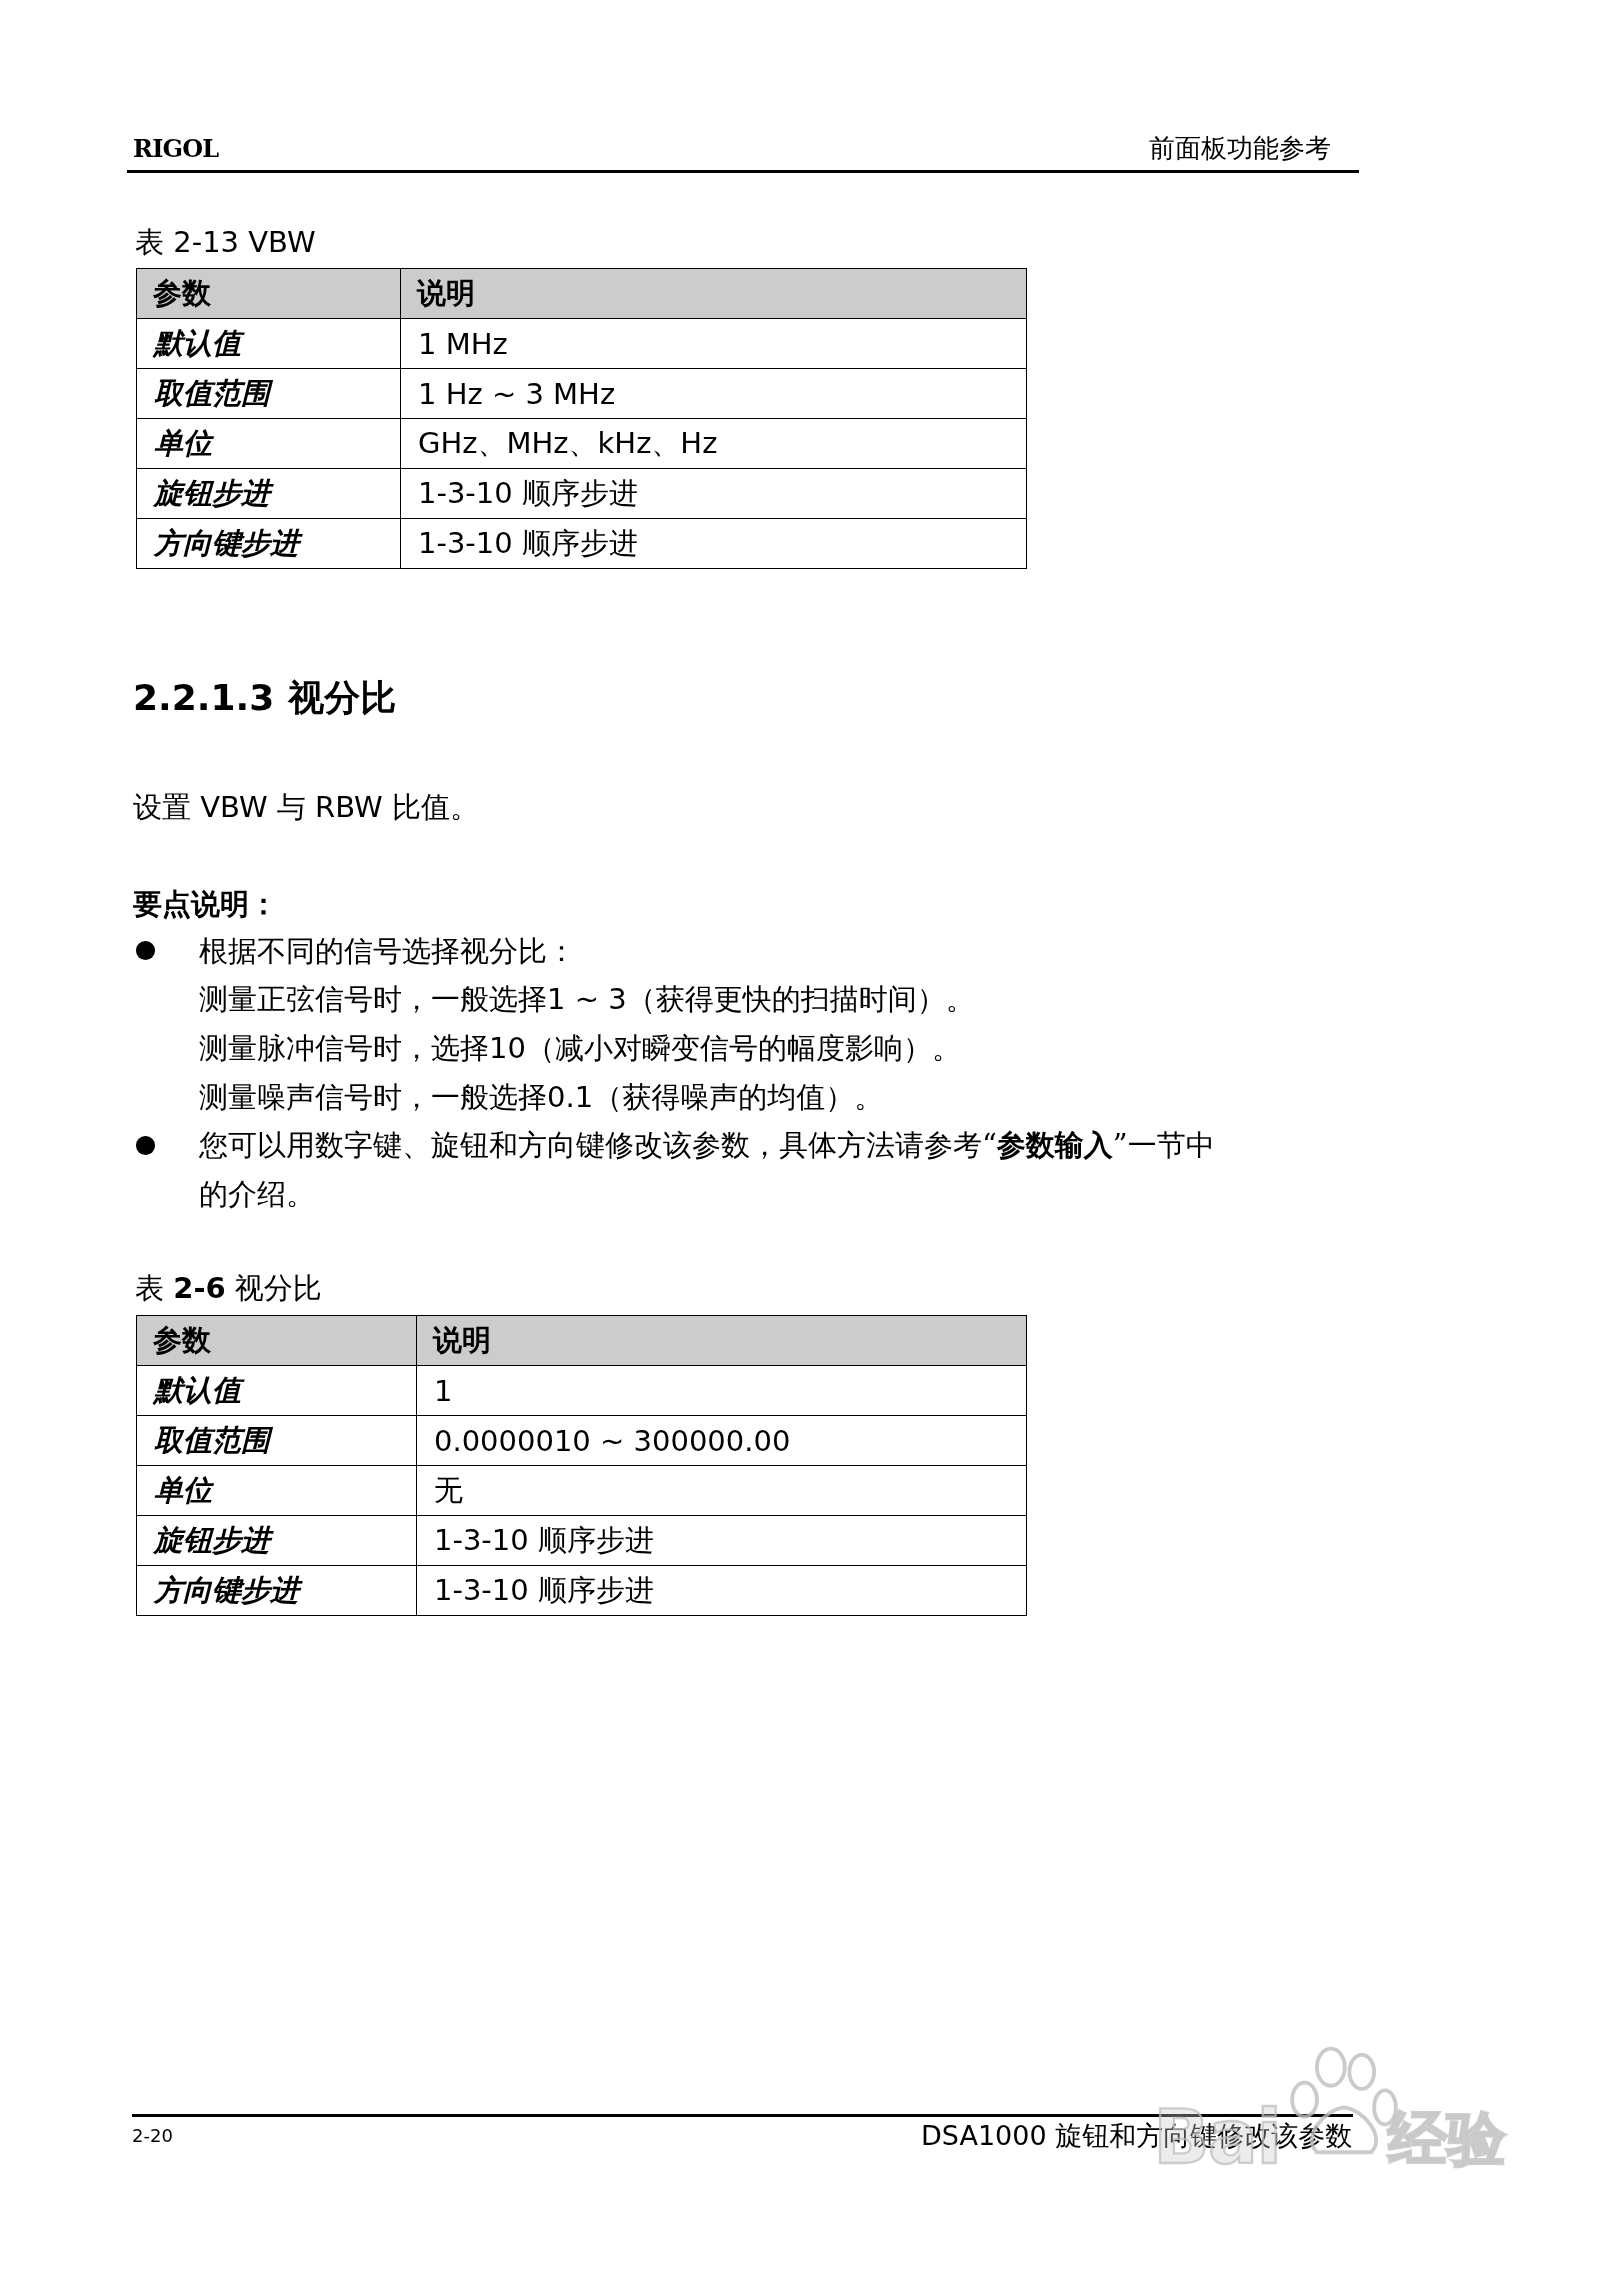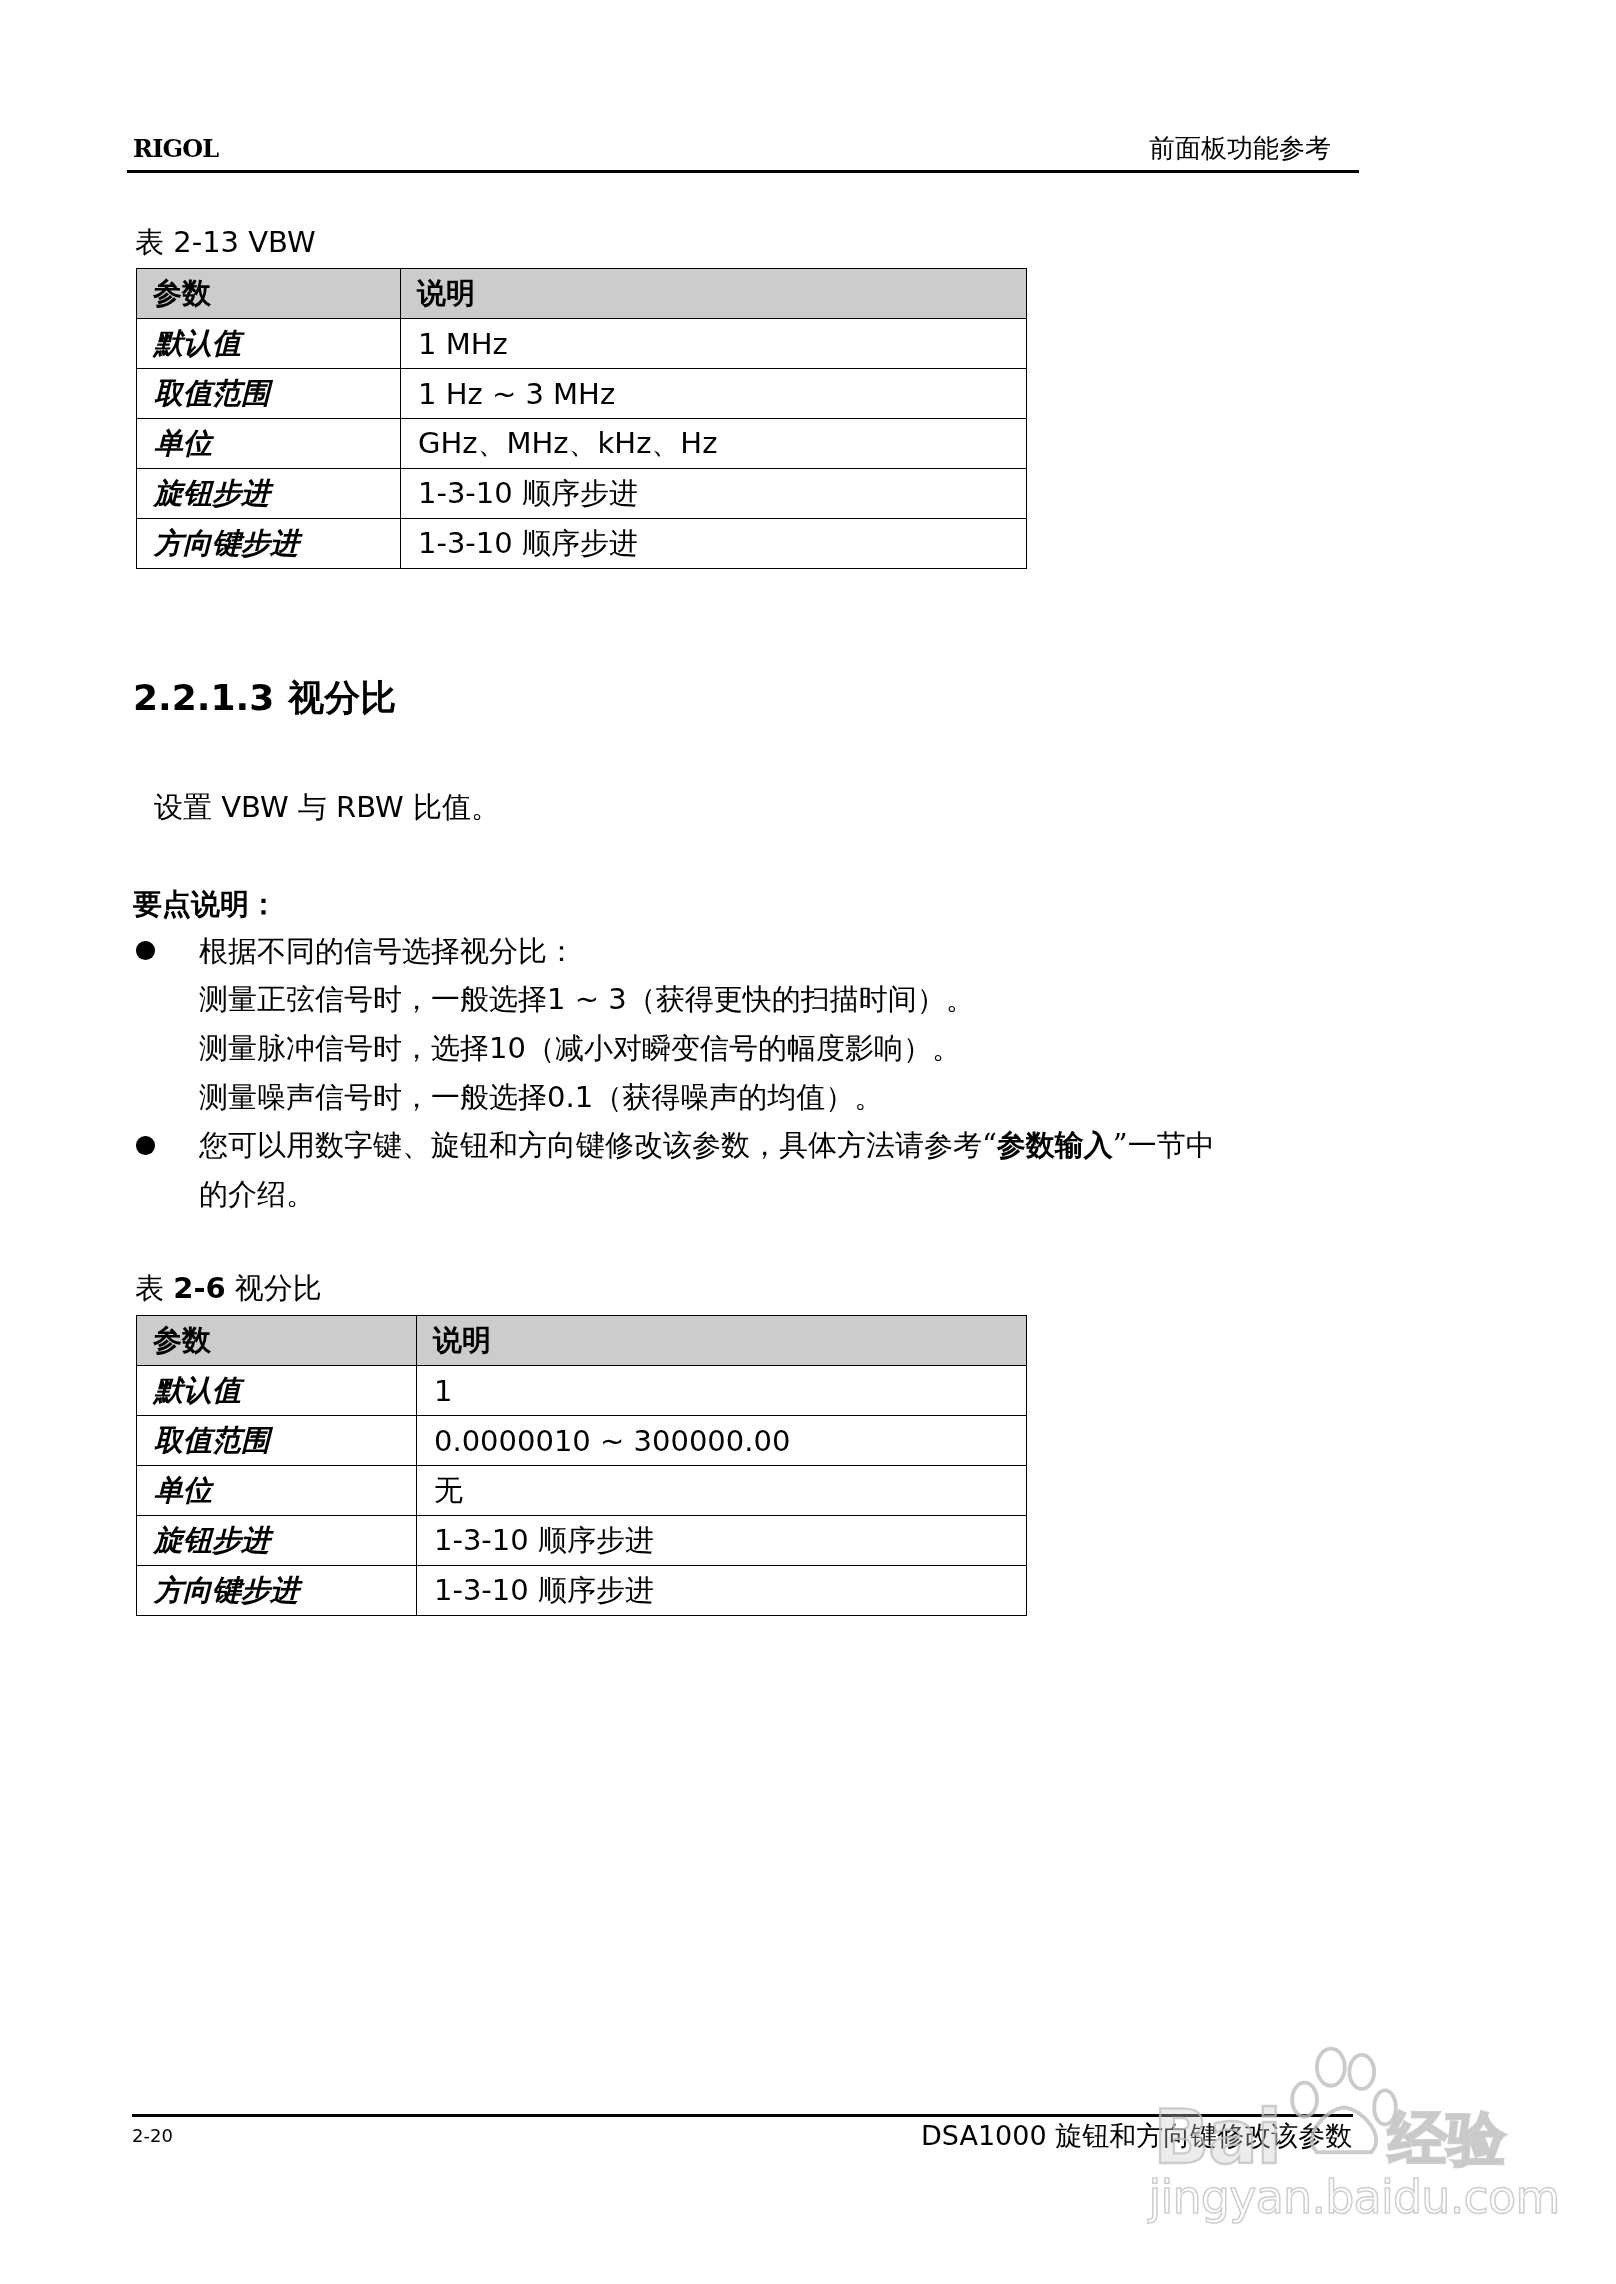--- a/index.html
+++ b/index.html
@@ -105,21 +105,21 @@
     <td class="pname">方向键步进</td>
     <td class="pval"><span>1-3-10</span> <span class="cn">顺序步进</span></td>
   </tr>
 </tbody>
   </table>
 
 <div class="abs sec-heading">
   <span>2.2.1.3</span><span class="sec-title">视分比</span>
 </div>
 
-<div class="abs para" style="top:783px;margin-left:21px;">
+<div class="abs para" style="top:783px;">
   <span class="cn">设置</span>
   <span>VBW</span>
   <span class="cn">与</span>
   <span>RBW</span>
   <span class="cn">比值。</span>
 </div>
 
 <div class="abs notes-title">要点说明：</div>
 
 <div class="bullet" style="top:941px;"></div>
@@ -191,15 +191,14 @@
     <g fill="none" stroke="rgba(190,190,190,0.8)" stroke-width="5">
       <ellipse cx="58" cy="30" rx="18" ry="24"></ellipse>
       <ellipse cx="98" cy="36" rx="16" ry="22"></ellipse>
       <ellipse cx="24" cy="72" rx="16" ry="22"></ellipse>
       <ellipse cx="128" cy="82" rx="14" ry="22"></ellipse>
       <path d="M40 140 C 20 120, 50 85, 75 82 C 100 85, 130 120, 110 140 Z"></path>
     </g>
   </svg>
   <div class="wm-bai">Bai</div>
   <div class="wm-jy">经验</div>
-  <div class="wm-url">jingyan.baidu.com</div>
 </div>
 
 
 </body></html>

